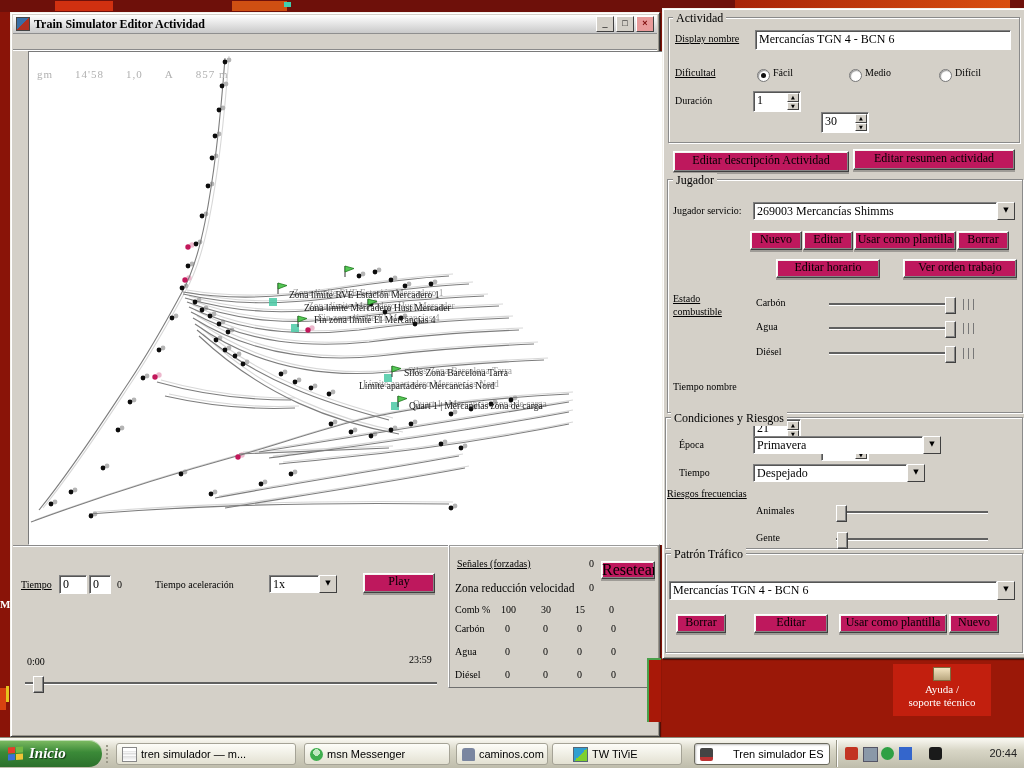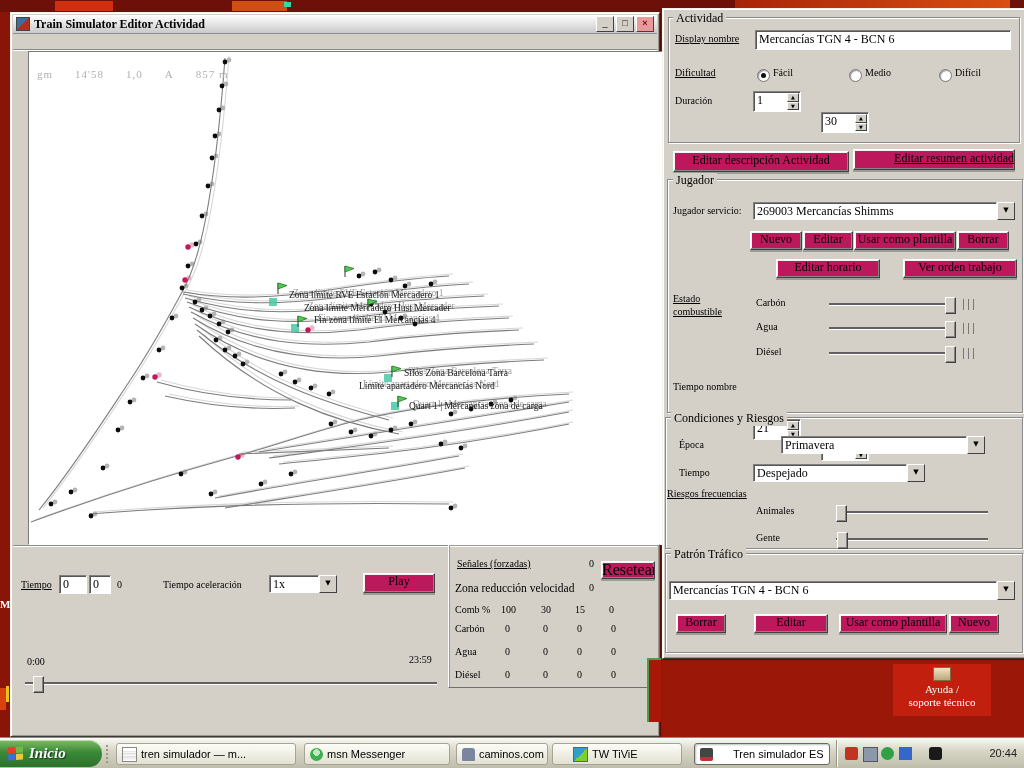--- a/index.html
+++ b/index.html
@@ -339,21 +339,21 @@
 
     <div class="groove-h abs" style="left:2px;right:2px;top:532px;"></div>
     <span class="lbl" style="left:10px;top:566px;text-decoration:underline;">Tiempo</span>
     <div class="sunken abs" style="left:48px;top:562px;width:26px;height:17px;">
       <div class="field-text">0</div>
     </div>
     <div class="sunken abs" style="left:78px;top:562px;width:20px;height:17px;">
       <div class="field-text">0</div>
     </div>
     <span class="lbl" style="left:106px;top:566px;">0</span>
-    <span class="lbl" style="left:152px;top:566px;text-align:center;">Tiempo aceleración</span>
+    <span class="lbl" style="left:144px;top:566px;text-align:center;">Tiempo aceleración</span>
     <div class="combo abs" style="left:258px;top:562px;width:68px;height:18px;">
       <div class="cval">1x</div>
       <div class="carrow">▼</div>
     </div>
     <div class="btn abs" style="left:352px;top:560px;width:70px;height:18px;">Play</div>
 
     <span class="lbl" style="left:16px;top:643px;">0:00</span>
     <span class="lbl" style="left:398px;top:641px;">23:59</span>
     <div class="slider" style="left:14px;top:663px;width:412px;height:16px;">
       <div class="track"></div>
@@ -420,21 +420,21 @@
     </div>
     <div class="spin abs" style="left:158px;top:82px;width:46px;height:19px;">
       <span class="sval">30</span>
       <div class="sarrows">
           <div>▲</div>
           <div>▼</div>
         </div>
     </div>
 
     <div class="btn abs" style="left:10px;top:142px;width:174px;height:19px;line-height:17px;">Editar descripción Actividad</div>
-    <div class="btn abs" style="left:190px;top:140px;width:160px;height:19px;line-height:17px;text-decoration:underline;text-align:right;">Editar resumen actividad</div>
+    <div class="btn abs" style="left:190px;top:140px;width:160px;height:19px;line-height:17px;">Editar resumen actividad</div>
 
     <div class="groupbox abs" style="left:4px;top:170px;width:354px;height:232px;"></div>
     <span class="gb-label" style="left:10px;top:164px;">Jugador</span>
     <span class="lbl" style="left:10px;top:196px;">Jugador servicio:</span>
     <div class="combo abs" style="left:90px;top:193px;width:262px;height:18px;">
       <div class="cval">269003 Mercancías Shimms</div>
       <div class="carrow">▼</div>
     </div>
     <div class="btn abs" style="left:87px;top:222px;width:50px;height:17px;">Nuevo</div>
     <div class="btn abs" style="left:140px;top:222px;width:48px;height:17px;">Editar</div>
@@ -479,21 +479,21 @@
       <span class="sval">30</span>
       <div class="sarrows">
           <div>▲</div>
           <div>▼</div>
         </div>
     </div>
 
     <div class="groupbox abs" style="left:2px;top:408px;width:356px;height:130px;"></div>
     <span class="gb-label" style="left:8px;top:402px;">Condiciones y Riesgos</span>
     <span class="lbl" style="left:16px;top:430px;">Época</span>
-    <div class="combo abs" style="left:90px;top:427px;width:204px;height:18px;margin-left:28px;">
+    <div class="combo abs" style="left:90px;top:427px;width:188px;height:18px;">
       <div class="cval">Primavera</div>
       <div class="carrow">▼</div>
     </div>
     <span class="lbl" style="left:16px;top:458px;">Tiempo</span>
     <div class="combo abs" style="left:90px;top:455px;width:172px;height:18px;">
       <div class="cval">Despejado</div>
       <div class="carrow">▼</div>
     </div>
     <span class="lbl" style="left:4px;top:479px;text-decoration:underline;">Riesgos frecuencias</span>
     <span class="lbl" style="left:93px;top:496px;">Animales</span>

